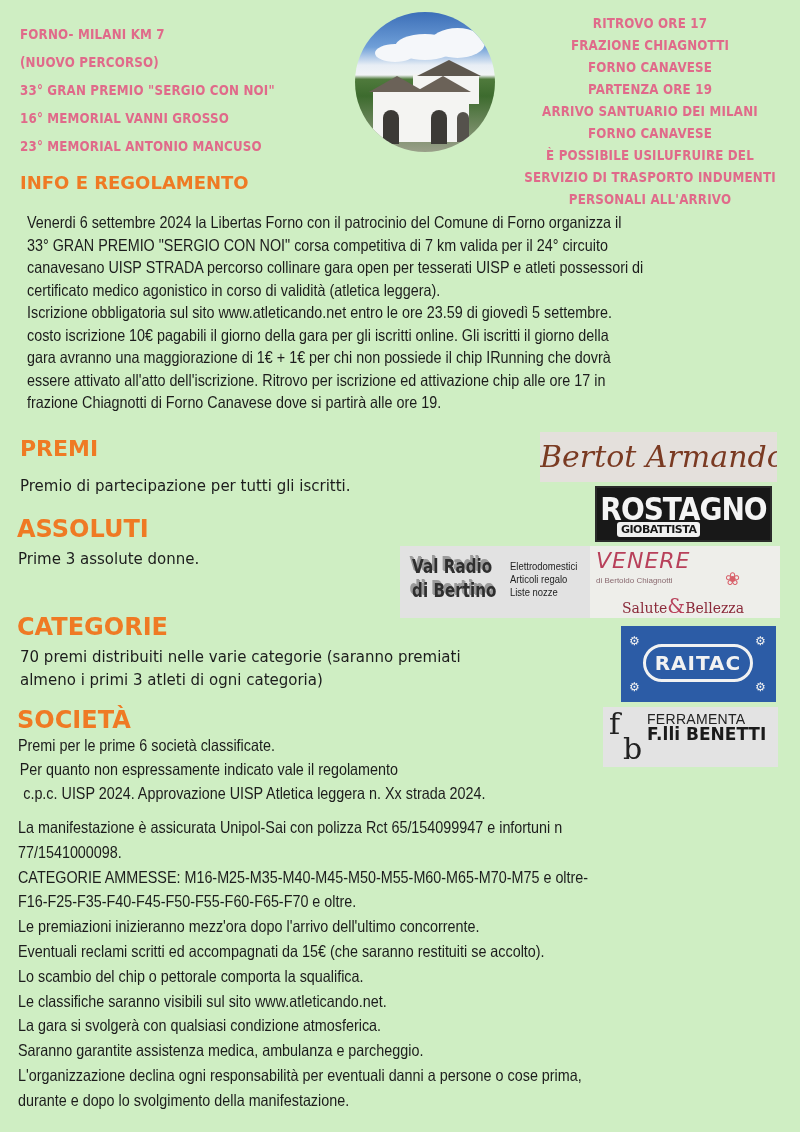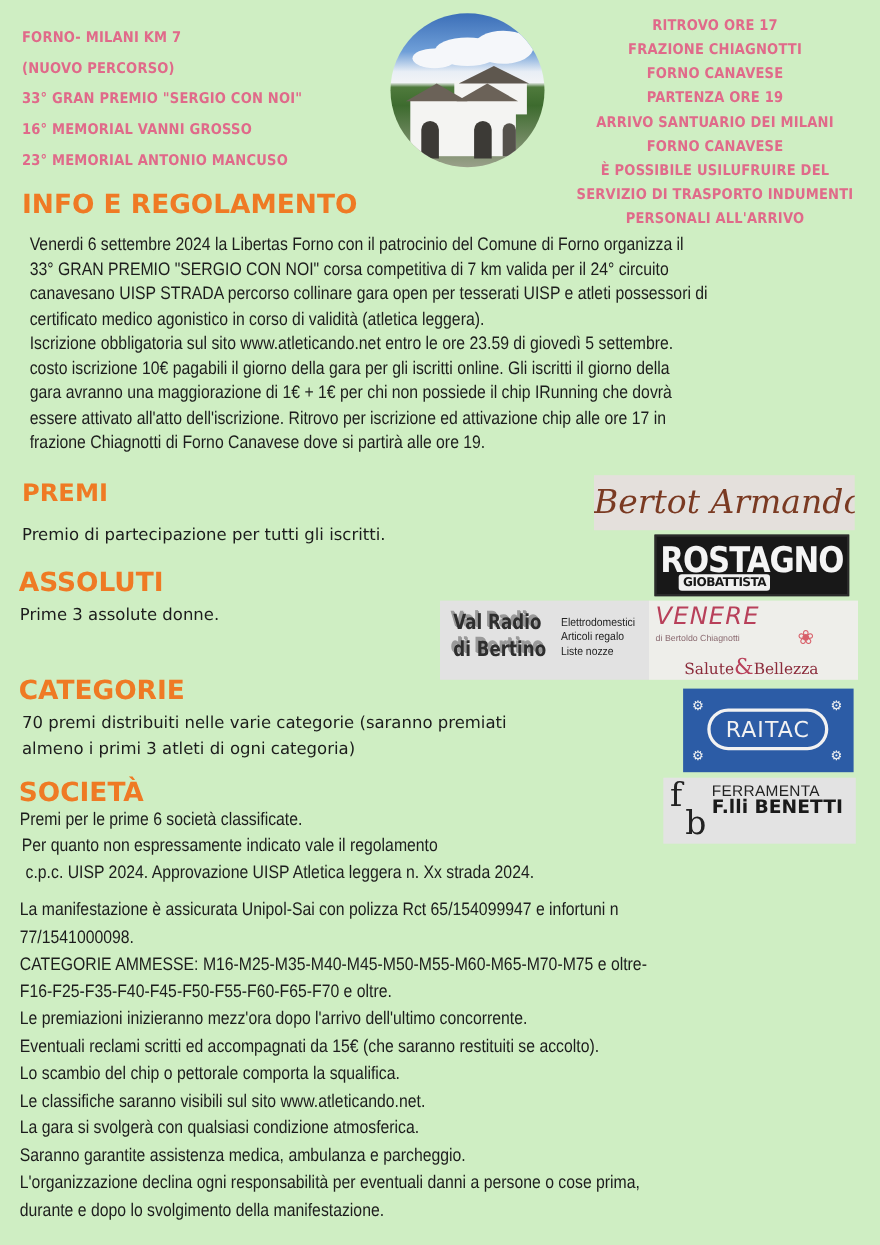--- a/index.html
+++ b/index.html
@@ -26,21 +26,21 @@
       left: 500px; top: 12px; width: 300px; text-align: center;
       line-height: 22px; white-space: nowrap;
       transform-origin: center top;
     }
     .orange {
       color: #ef7a24;
       font-family: "DejaVu Sans", sans-serif;
       font-weight: bold;
       white-space: nowrap;
     }
-    .h1 { font-size: 24px; left: 20px; top: 172px; }
+    .h1 { font-size: 18px; left: 20px; top: 172px; }
     .h2 { font-size: 22px; left: 20px; top: 436px; }
     .h3 { font-size: 24px; left: 17px; }
     .body-cond {
       font-family: "Liberation Sans", sans-serif;
       font-size: 16.5px;
       line-height: 22.5px;
       transform: scaleX(0.87);
       transform-origin: left top;
       white-space: nowrap;
     }
@@ -114,21 +114,21 @@
     }
     .venere .amp { font-size: 20px; color: #b8405a; }
     .venere .flower { position: absolute; left: 135px; top: 22px; color: #d8606a; font-size: 18px; }
     .raitac {
       left: 621px; top: 626px; width: 155px; height: 76px; background: #2c5ca6;
     }
     .raitac .ring {
       position: absolute; left: 22px; top: 18px; width: 110px; height: 38px;
       border: 3px solid #f2f2f2; border-radius: 20px; box-sizing: border-box;
       color: #f2f2f2; font-family: "DejaVu Sans", sans-serif; font-size: 20px; line-height: 32px;
-      text-align: center; letter-spacing: 1px;
+      text-align: center; letter-spacing: 1px; font-weight: bold;
     }
     .raitac .cog { position: absolute; color: #f2f2f2; font-size: 12px; letter-spacing: 1px; }
     .benetti {
       left: 603px; top: 707px; width: 175px; height: 60px; background: #e3e3e3;
     }
     .benetti .fb {
       position: absolute; left: 6px; top: 2px; font-family: "DejaVu Serif", serif;
       font-size: 30px; line-height: 30px; color: #222;
     }
     .benetti .fb2 { position: absolute; left: 20px; top: 24px; font-family: "DejaVu Serif", serif; font-size: 30px; color: #222; }

